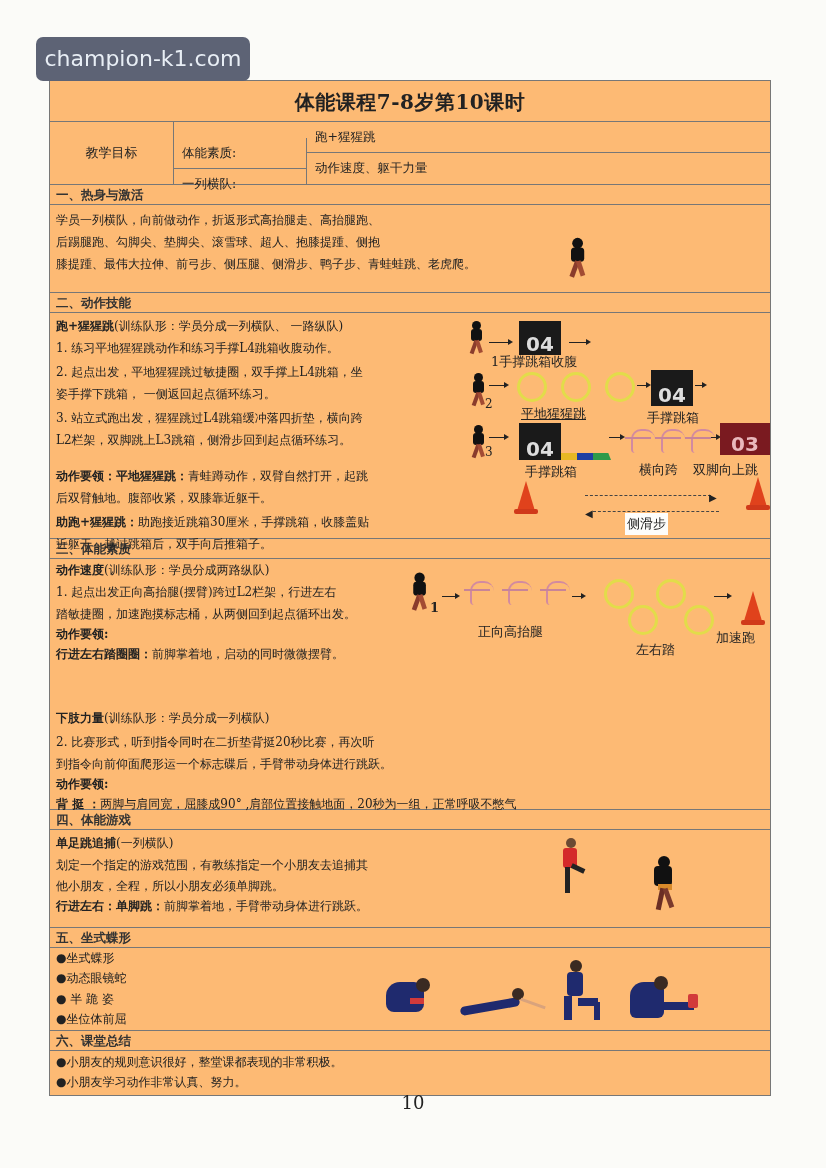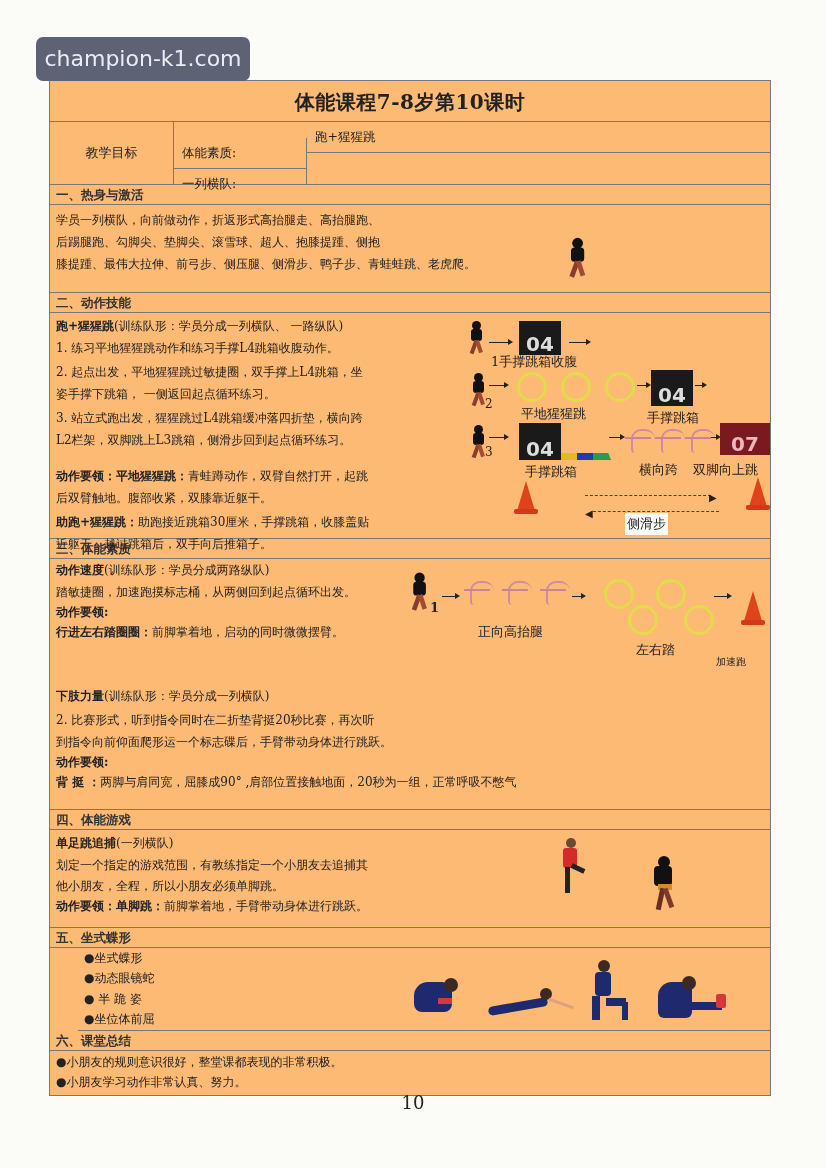--- a/index.html
+++ b/index.html
@@ -51,20 +51,21 @@
   <div class="title">体能课程7-8岁第10课时</div>
 
   <div class="goals">
     <div class="lbl">教学目标</div>
     <div class="mid">
       <div>体能素质:</div>
       <div>一列横队:</div>
     </div>
     <div class="val">
       <div>跑+猩猩跳</div>
+      <div>动作速度、躯干力量</div>
     </div>
   </div>
 
   <div class="sec-h">一、热身与激活</div>
   <div class="sec" style="height:88px; padding-top:4px;">
     <p>学员一列横队，向前做动作，折返形式高抬腿走、高抬腿跑、</p>
     <p>后踢腿跑、勾脚尖、垫脚尖、滚雪球、超人、抱膝提踵、侧抱</p>
     <p>膝提踵、最伟大拉伸、前弓步、侧压腿、侧滑步、鸭子步、青蛙蛙跳、老虎爬。</p>
     <div class="runner" style="left:520px; top:36px; transform:scale(1.2);">
       <div class="head"></div>
@@ -107,21 +108,21 @@
           <div class="leg2"></div>
         </div>
       <div class="fig-lbl" style="left:20px; top:80px; font-size:12px;">2</div>
       <div class="arrow" style="left:24px; top:72px; width:18px;"></div>
       <div class="ring" style="left:52px; top:59px; width:30px; height:30px;"></div>
       <div class="ring" style="left:96px; top:59px; width:30px; height:30px;"></div>
       <div class="ring" style="left:140px; top:59px; width:30px; height:30px;"></div>
       <div class="arrow" style="left:172px; top:72px; width:12px;"></div>
       <div class="box" style="left:186px; top:57px; width:42px; height:36px;">04</div>
       <div class="arrow" style="left:230px; top:72px; width:10px;"></div>
-      <div class="fig-lbl" style="left:56px; top:90px; font-size:13px;">平地猩猩跳</div>
+      <div class="fig-lbl" style="left:56px; top:90px; font-size:13px;text-decoration:underline;">平地猩猩跳</div>
       <div class="fig-lbl" style="left:182px; top:94px; font-size:13px;">手撑跳箱</div>
 
       <div class="runner" style="left:6px; top:112px;">
           <div class="head"></div>
           <div class="body"></div>
           <div class="leg1"></div>
           <div class="leg2"></div>
         </div>
       <div class="fig-lbl" style="left:20px; top:128px; font-size:12px;">3</div>
       <div class="arrow" style="left:24px; top:124px; width:18px;"></div>
@@ -130,40 +131,41 @@
       <div class="mat" style="left:112px; top:140px; width:16px; background:#1f3fa4;"></div>
       <div class="mat" style="left:128px; top:140px; width:18px; background:#2e9a4a; clip-path:polygon(0 0,85% 0,100% 100%,0 100%);"></div>
       <div class="arrow" style="left:144px; top:124px; width:14px;"></div>
       <div class="hurdle" style="left:166px; top:116px;"></div>
       <div class="hurdle-base" style="left:160px; top:124px;"></div>
       <div class="hurdle" style="left:196px; top:116px;"></div>
       <div class="hurdle-base" style="left:190px; top:124px;"></div>
       <div class="hurdle" style="left:226px; top:116px;"></div>
       <div class="hurdle-base" style="left:220px; top:124px;"></div>
       <div class="arrow" style="left:246px; top:124px; width:8px;"></div>
-      <div class="box red" style="left:255px; top:110px; width:50px; height:32px;">07</div>
+      <div class="box red" style="left:255px; top:110px; width:50px; height:32px;">03</div>
       <div class="fig-lbl" style="left:60px; top:148px; font-size:13px;">手撑跳箱</div>
       <div class="fig-lbl" style="left:174px; top:146px; font-size:13px;">横向跨</div>
       <div class="fig-lbl" style="left:228px; top:146px; font-size:13px;">双脚向上跳</div>
 
       <div class="cone" style="left:52px; top:168px;"></div>
       <div class="cone-base" style="left:49px; top:196px;"></div>
       <div class="cone" style="left:284px; top:164px;"></div>
       <div class="cone-base" style="left:281px; top:192px;"></div>
       <div class="dash" style="left:120px; top:182px; width:126px;"></div>
       <div class="fig-lbl" style="left:244px; top:174px; font-size:10px;">▶</div>
       <div class="dash" style="left:128px; top:198px; width:126px;"></div>
       <div class="fig-lbl" style="left:120px; top:190px; font-size:10px;">◀</div>
       <div class="fig-lbl" style="left:160px; top:200px; font-size:13px; background:#fdfdfb; padding:0 2px;">侧滑步</div>
     </div>
   </div>
 
   <div class="sec-h">三、体能素质</div>
   <div class="sec" style="height:251px; padding-top:0;">
     <p><span class="b">动作速度</span><span>(训练队形：学员分成两路纵队)</span></p>
+    <p>1. 起点出发正向高抬腿(摆臂)跨过L2栏架，行进左右</p>
     <p>踏敏捷圈，加速跑摸标志桶，从两侧回到起点循环出发。</p>
     <p class="b" style="line-height:18px;">动作要领:</p>
     <p><span class="b">行进左右踏圈圈：</span><span>前脚掌着地，启动的同时微微摆臂。</span></p>
 
     <p style="margin-top:42px;"><span class="b">下肢力量</span><span>(训练队形：学员分成一列横队)</span></p>
     <p style="margin-top:2px;">2. 比赛形式，听到指令同时在二折垫背挺20秒比赛，再次听</p>
     <p>到指令向前仰面爬形运一个标志碟后，手臂带动身体进行跳跃。</p>
     <p class="b" style="line-height:18px;">动作要领:</p>
     <p><span class="b">背 挺 ：</span><span>两脚与肩同宽，屈膝成90° ,肩部位置接触地面，20秒为一组，正常呼吸不憋气</span></p>
 
@@ -185,48 +187,48 @@
       <div class="arrow" style="left:164px; top:21px; width:12px;"></div>
       <div class="fig-lbl" style="left:70px; top:46px; font-size:13px;">正向高抬腿</div>
       <div class="ring" style="left:196px; top:4px; width:30px; height:30px;"></div>
       <div class="ring" style="left:248px; top:4px; width:30px; height:30px;"></div>
       <div class="ring" style="left:220px; top:30px; width:30px; height:30px;"></div>
       <div class="ring" style="left:276px; top:30px; width:30px; height:30px;"></div>
       <div class="arrow" style="left:306px; top:21px; width:16px;"></div>
       <div class="cone" style="left:336px; top:16px;"></div>
       <div class="cone-base" style="left:333px; top:45px;"></div>
       <div class="fig-lbl" style="left:228px; top:64px; font-size:13px;">左右踏</div>
-      <div class="fig-lbl" style="left:308px; top:76px; font-size:10px;">加速跑</div>
+      <div class="fig-lbl" style="left:308px; top:52px; font-size:13px;">加速跑</div>
     </div>
   </div>
 
   <div class="sec-h">四、体能游戏</div>
   <div class="sec" style="height:98px; padding-top:2px;">
     <p><span class="b">单足跳追捕</span><span>(一列横队)</span></p>
     <p>划定一个指定的游戏范围，有教练指定一个小朋友去追捕其</p>
     <p style="line-height:20px;">他小朋友，全程，所以小朋友必须单脚跳。</p>
-    <p style="line-height:20px;"><span class="b">动作要领：单脚跳：</span><span>前脚掌着地，手臂带动身体进行跳跃。</span></p>
+    <p style="line-height:20px;"><span class="b">行进左右：单脚跳：</span><span>前脚掌着地，手臂带动身体进行跳跃。</span></p>
 
     <div class="kid" style="left:507px; top:8px; width:30px; height:58px;">
       <div style="position:absolute;left:9px;top:0;width:10px;height:10px;border-radius:50%;background:#6b4a33;"></div>
       <div style="position:absolute;left:6px;top:10px;width:14px;height:20px;background:#d42a2a;border-radius:3px;"></div>
       <div style="position:absolute;left:8px;top:29px;width:5px;height:26px;background:#222;"></div>
       <div style="position:absolute;left:14px;top:28px;width:14px;height:5px;background:#222;transform:rotate(25deg);"></div>
     </div>
     <div class="kid" style="left:600px; top:26px; width:30px; height:58px;">
       <div style="position:absolute;left:8px;top:0;width:12px;height:12px;border-radius:50%;background:#111;"></div>
       <div style="position:absolute;left:4px;top:10px;width:18px;height:20px;background:#111;border-radius:4px;"></div>
       <div style="position:absolute;left:8px;top:28px;width:14px;height:6px;background:#d88a2a;"></div>
       <div style="position:absolute;left:8px;top:32px;width:5px;height:22px;background:#6b2e24;transform:rotate(12deg);"></div>
       <div style="position:absolute;left:16px;top:32px;width:5px;height:20px;background:#7b3a2c;transform:rotate(-20deg);"></div>
     </div>
   </div>
 
   <div class="sec-h">五、坐式蝶形</div>
-  <div class="sec bullets" style="height:83px; padding-top:0;margin-left:28px;">
+  <div class="sec bullets" style="height:83px; padding-top:0;">
     <p style="line-height:20px;">●坐式蝶形</p>
     <p style="line-height:21px;">●动态眼镜蛇</p>
     <p style="line-height:20px;">● 半 跪 姿</p>
     <p style="line-height:20px;">●坐位体前屈</p>
     <div class="abs" style="left:330px; top:10px; width:320px; height:70px;">
 
       <div style="position:absolute;left:6px;top:24px;width:38px;height:30px;background:#1f2a6e;border-radius:14px 10px 8px 8px;"></div>
       <div style="position:absolute;left:36px;top:20px;width:14px;height:14px;border-radius:50%;background:#3a2a22;"></div>
       <div style="position:absolute;left:30px;top:40px;width:14px;height:6px;background:#d23a3a;"></div>
 

